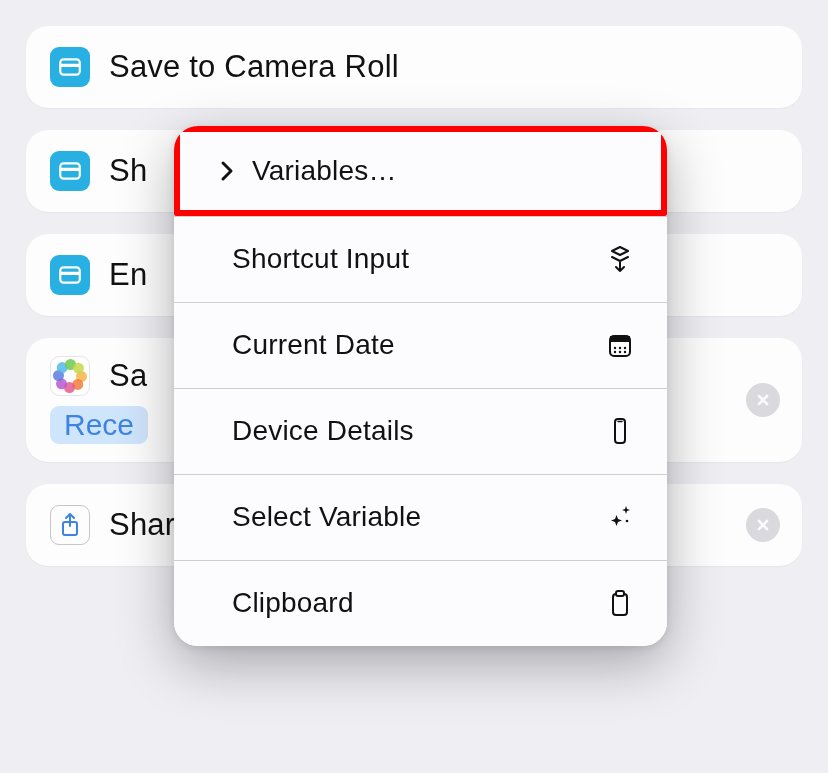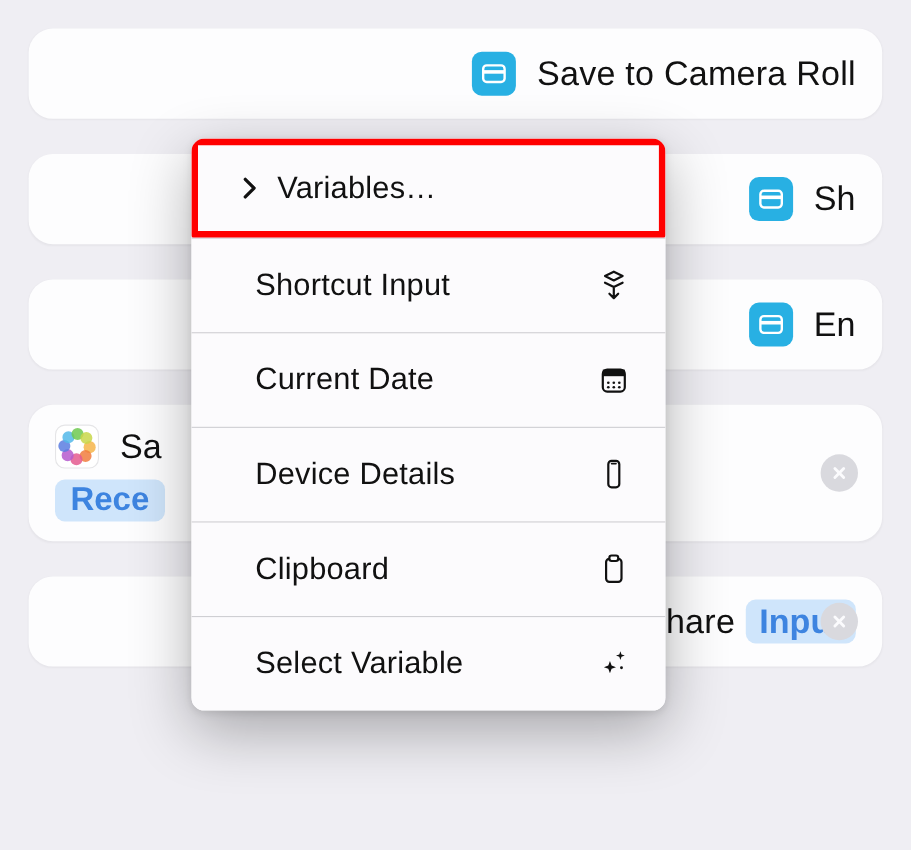--- a/index.html
+++ b/index.html
@@ -10,26 +10,25 @@
     position: relative;
     overflow: hidden;
     padding: 26px 26px;
   }
 
   
   .card {
     background: #fdfdfe;
     border-radius: 22px;
     padding: 21px 24px;
-    margin-bottom: 32px;
+    margin-bottom: 22px;
     display: flex;
     align-items: center;
     position: relative;
     box-shadow: 0 1px 2px rgba(0,0,0,0.04);
-    justify-content: flex-end;
   }
   .card.tall { flex-direction: column; align-items: flex-start; padding: 18px 24px 18px 24px; }
   .card .row { display: flex; align-items: center; width: 100%; }
 
   .app-icon {
     width: 40px; height: 40px;
     border-radius: 9px;
     margin-right: 19px;
     flex-shrink: 0;
     display: flex; align-items: center; justify-content: center;
@@ -54,21 +53,21 @@
     letter-spacing: 0.2px;
     white-space: nowrap;
     overflow: hidden;
   }
 
   .token {
     display: inline-block;
     background: #cfe5fb;
     color: #3d84e0;
     font-size: 31px;
-    font-weight: 700;
+    font-weight: 400;
     padding: 2px 12px;
     border-radius: 9px;
     margin-left: 10px;
   }
   .token.recents {
     margin-left: 0;
     margin-top: 10px;
     font-size: 30px;
     padding: 2px 14px;
   }
@@ -92,23 +91,23 @@
     background: #d9d9de;
     display:flex; align-items:center; justify-content:center;
   }
   .close-badge svg { width: 14px; height: 14px; }
 
   
   .menu {
     position: absolute;
     left: 174px;
     top: 126px;
-    width: 431px;
+    width: 493px;
     background: #fcfbfd;
-    border-radius: 12px;
+    border-radius: 24px;
     box-shadow: 0 18px 55px rgba(0,0,0,0.30), 0 2px 8px rgba(0,0,0,0.10);
     overflow: hidden;
   }
   .menu-item {
     display:flex;
     align-items:center;
     padding: 0 30px 0 34px;
     height: 86px;
     position: relative;
     background: #fcfbfd;
@@ -253,32 +252,32 @@
     <span class="label indent">Device Details</span>
     <div class="trailing">
       <svg viewBox="0 0 26 28">
           <rect x="8" y="2" width="10" height="24" rx="3" fill="none" stroke="#111" stroke-width="2"></rect>
           <line x1="11" y1="4.5" x2="15" y2="4.5" stroke="#111" stroke-width="1.5" stroke-linecap="round"></line>
         </svg>
     </div>
   </div>
 
   <div class="menu-item">
-    <span class="label indent">Clipboard</span>
-    <div class="trailing">
-      <svg viewBox="0 0 26 28">
-          <rect x="6" y="5" width="14" height="21" rx="3" fill="none" stroke="#111" stroke-width="2"></rect>
-          <rect x="9" y="2" width="8" height="5" rx="2" fill="#fff" stroke="#111" stroke-width="2"></rect>
-        </svg>
-    </div>
-  </div>
-
-  <div class="menu-item">
     <span class="label indent">Select Variable</span>
     <div class="trailing">
       <svg viewBox="0 0 26 28">
           <path d="M8 16 L9.5 12 L11 16 L15 17.5 L11 19 L9.5 23 L8 19 L4 17.5 Z" fill="#111"></path>
           <path d="M18 6 L19 3 L20 6 L23 7 L20 8 L19 11 L18 8 L15 7 Z" fill="#111"></path>
           <circle cx="20" cy="18" r="1.3" fill="#111"></circle>
         </svg>
     </div>
   </div>
+
+  <div class="menu-item">
+    <span class="label indent">Clipboard</span>
+    <div class="trailing">
+      <svg viewBox="0 0 26 28">
+          <rect x="6" y="5" width="14" height="21" rx="3" fill="none" stroke="#111" stroke-width="2"></rect>
+          <rect x="9" y="2" width="8" height="5" rx="2" fill="#fff" stroke="#111" stroke-width="2"></rect>
+        </svg>
+    </div>
+  </div>
 </div>
 
 </body></html>

